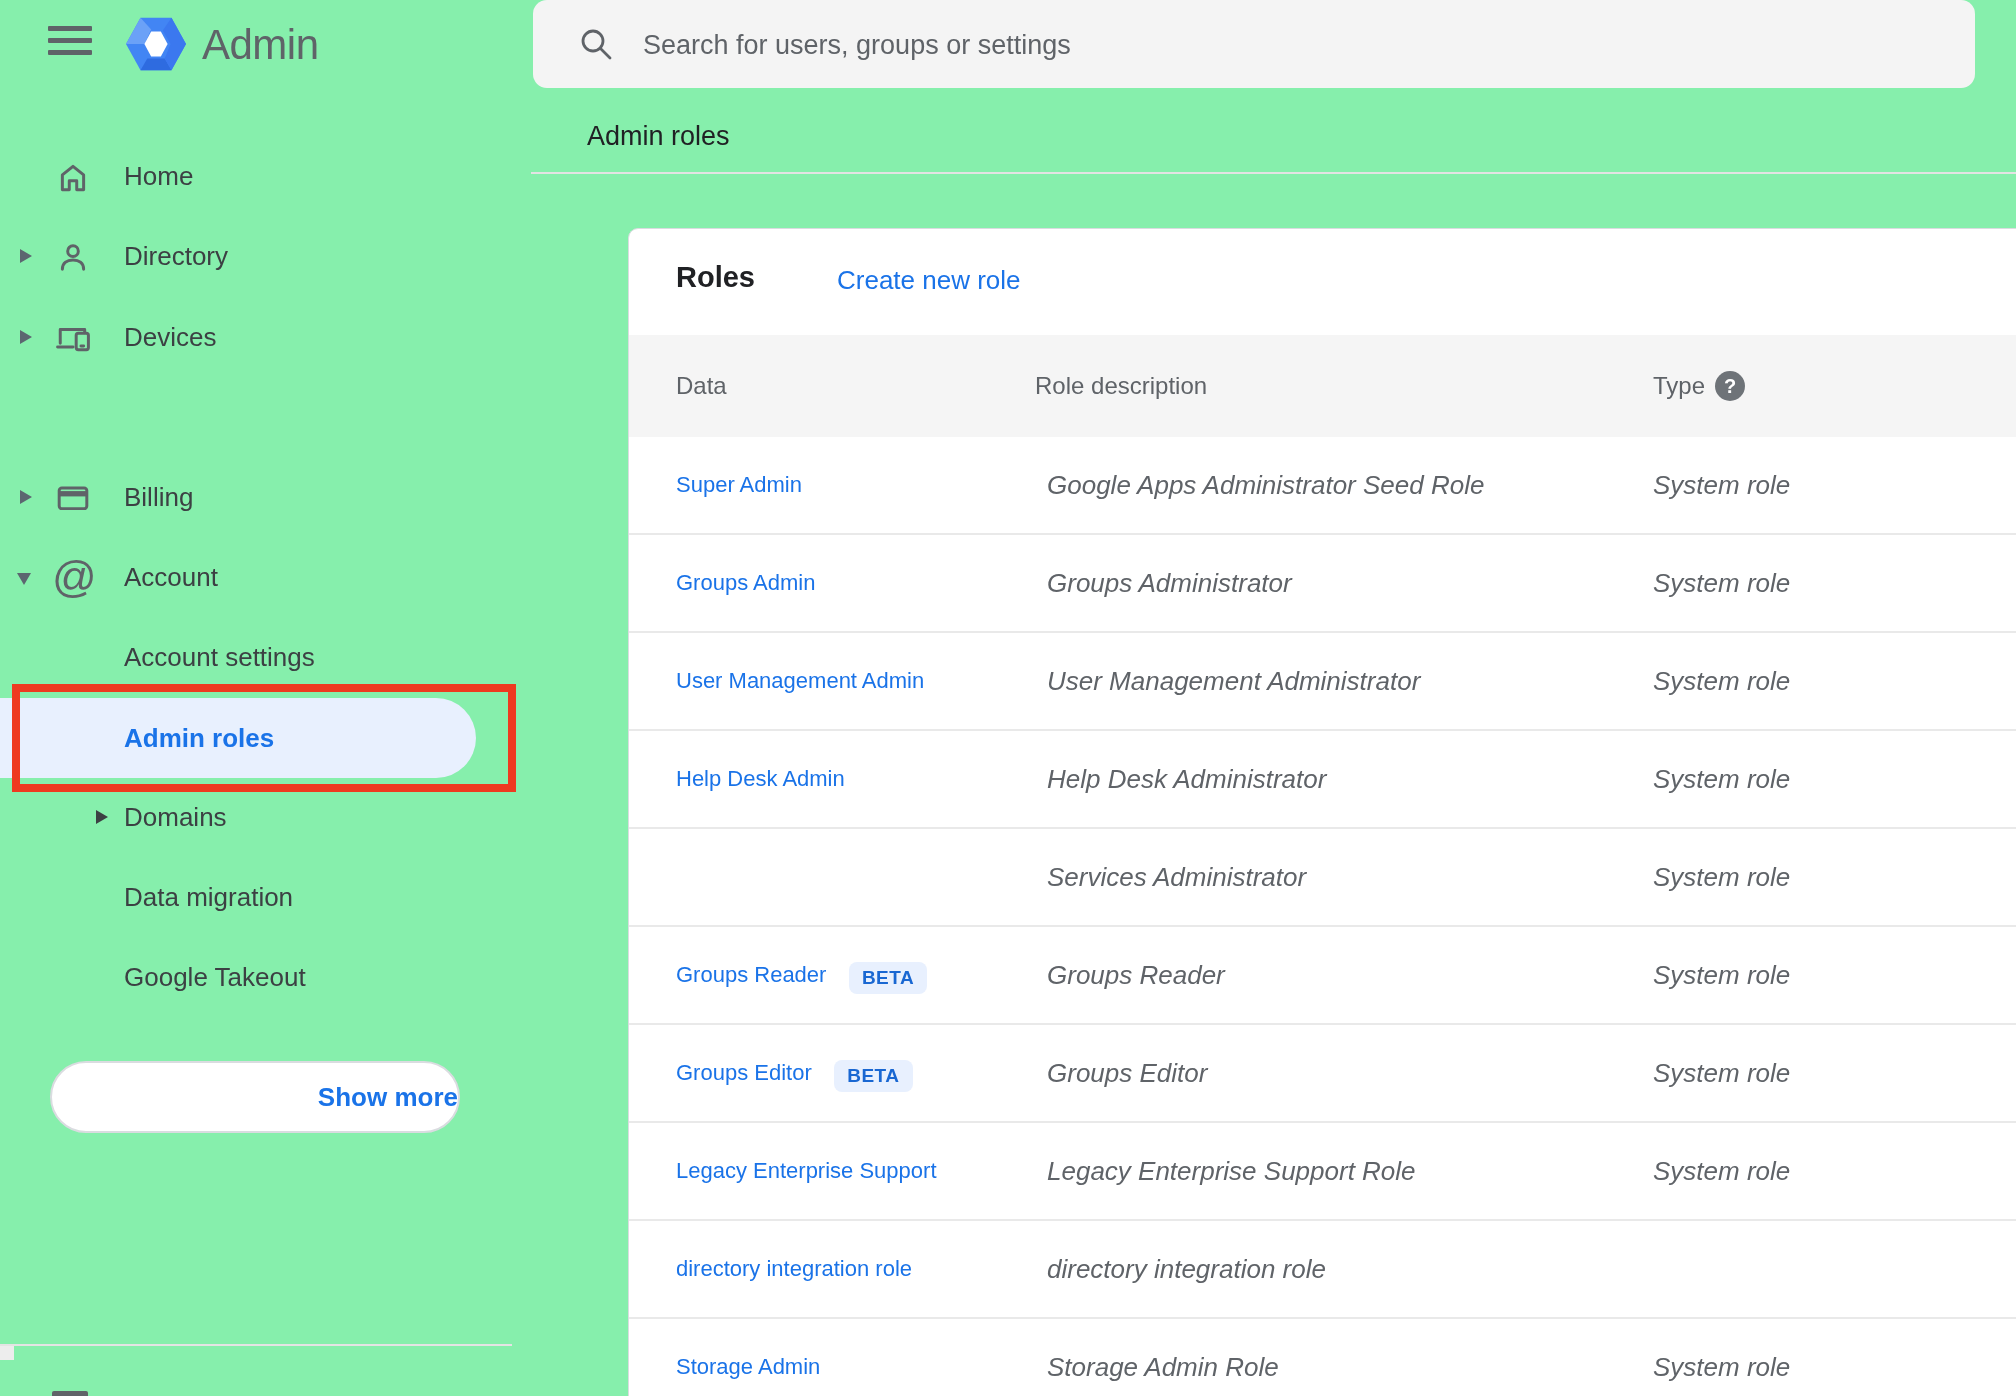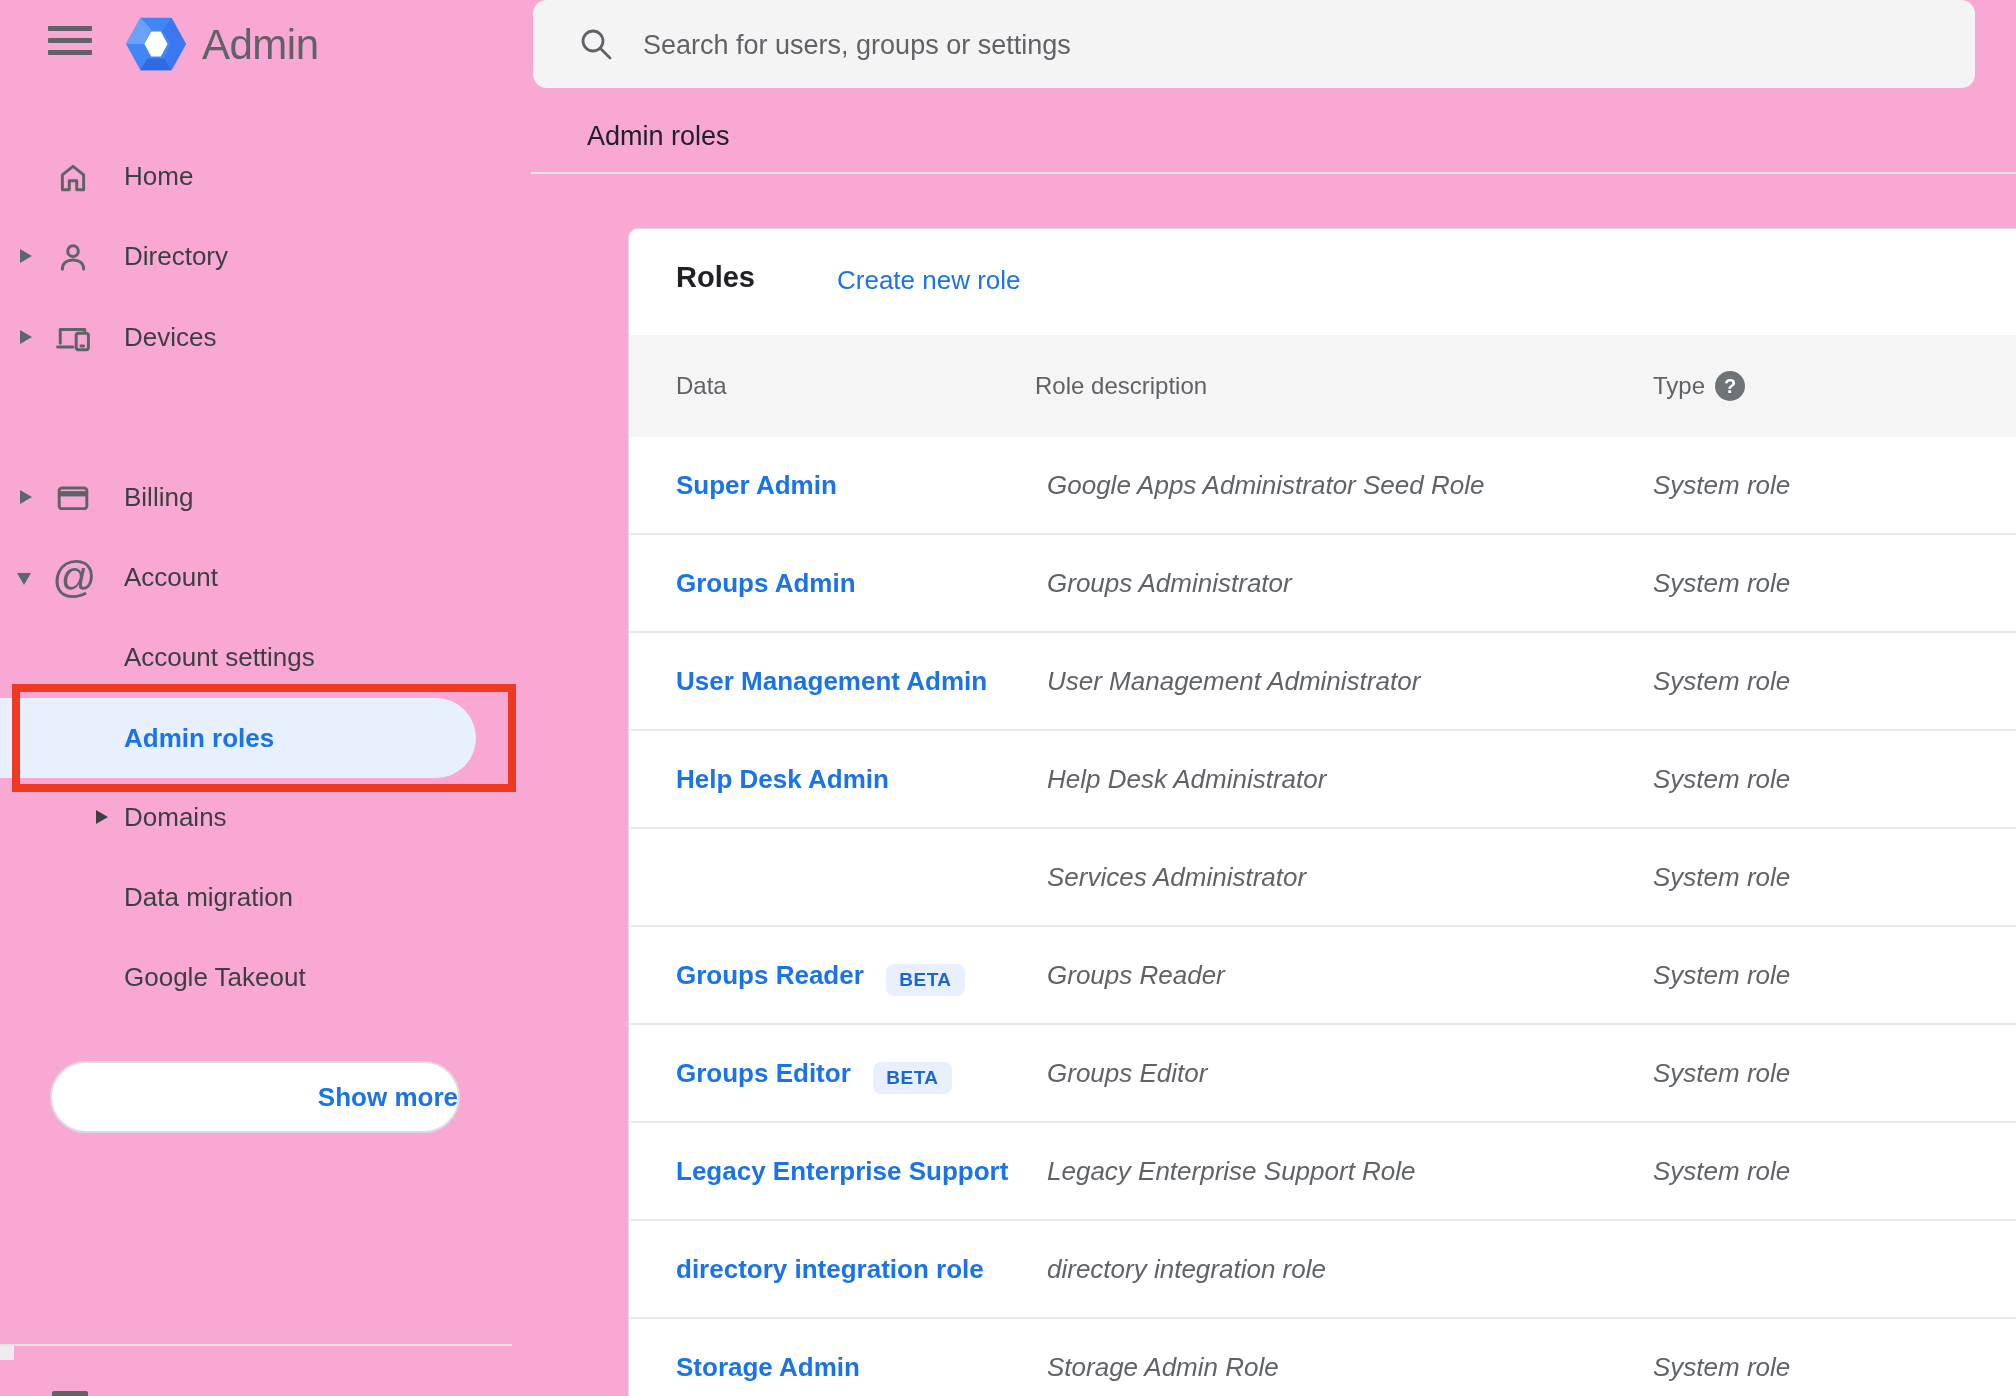--- a/index.html
+++ b/index.html
@@ -1,16 +1,16 @@
 <!DOCTYPE html>
 <html><head>
 <meta charset="utf-8">
 <style>
   html,body{margin:0;padding:0;background:#fff;}
-  #app{position:relative;width:2016px;height:1396px;background:#f9a8d4;overflow:hidden;
+  #app{position:relative;width:2016px;height:1396px;background:#86efac;overflow:hidden;
        font-family:"Liberation Sans", sans-serif;color:#3c4043;}
   .abs{position:absolute;}
 
   
   .hamburger{left:48px;top:26px;width:44px;height:30px;cursor:pointer;}
   .hamburger span{display:block;width:44px;height:5px;background:#5f6368;border-radius:1px;margin-bottom:7px;}
   .logo{left:126px;top:15px;width:60px;height:58px;}
   .app-title{left:202px;top:21px;font-size:42px;line-height:48px;color:#5f6368;letter-spacing:-0.5px;}
   .searchbar{left:533px;top:0;width:1442px;height:88px;background:#f4f4f4;border-radius:14px;}
   .search-icon{left:45px;top:26px;position:absolute;}
@@ -49,21 +49,21 @@
   .card-title{left:47px;top:32px;font-size:29px;font-weight:bold;color:#202124;}
   .create-link{left:208px;top:36px;font-size:26px;color:#1a73e8;cursor:pointer;text-decoration:none;}
   .thead{left:0;top:106px;width:1388px;height:102px;background:#f5f5f5;}
   .thead .h{position:absolute;top:0;line-height:102px;font-size:24px;color:#5f6368;}
   .h-role{left:47px;} .h-desc{left:398px;margin-left:8px;} .h-type{left:1024px;}
   .help-badge{position:absolute;left:1086px;top:36px;width:30px;height:30px;border-radius:50%;
       background:#6e7378;color:#fff;font-size:20px;font-weight:bold;text-align:center;line-height:30px;cursor:pointer;}
   .rows{left:0;top:208px;width:1388px;}
   .trow{position:relative;width:1388px;height:98px;border-bottom:2px solid #e9e9e9;box-sizing:border-box;}
   .rolecell{position:absolute;left:47px;top:0;line-height:96px;white-space:nowrap;}
-  .rolecell a{font-size:26px;color:#1a73e8;text-decoration:none;cursor:pointer;font-weight:bold;}
+  .rolecell a{font-size:22px;color:#1a73e8;text-decoration:none;cursor:pointer;}
   .beta{display:inline-block;vertical-align:middle;margin-left:18px;padding:5px 13px;background:#e8f0fe;
       color:#1967d2;font-size:19px;font-weight:bold;letter-spacing:0.5px;border-radius:8px;line-height:22px;}
   .dcell,.tcell{position:absolute;top:0;line-height:96px;font-size:26px;color:#5f6368;white-space:nowrap;font-style:italic;}
   .dcell{left:418px;} .tcell{left:1024px;}
 
   svg .st{stroke:#5f6368;stroke-width:2.8;fill:none;stroke-linejoin:round;stroke-linecap:round;}
 </style>
 </head>
 <body>
 

